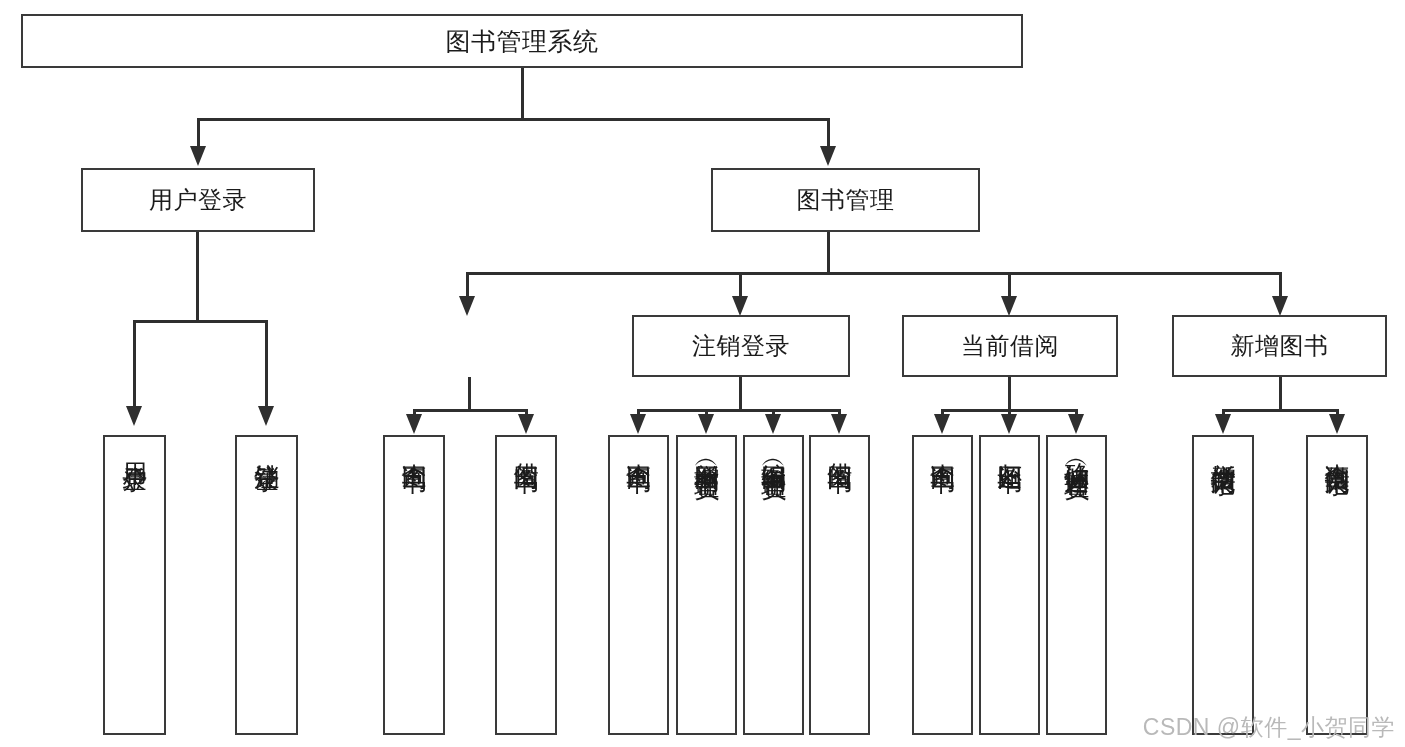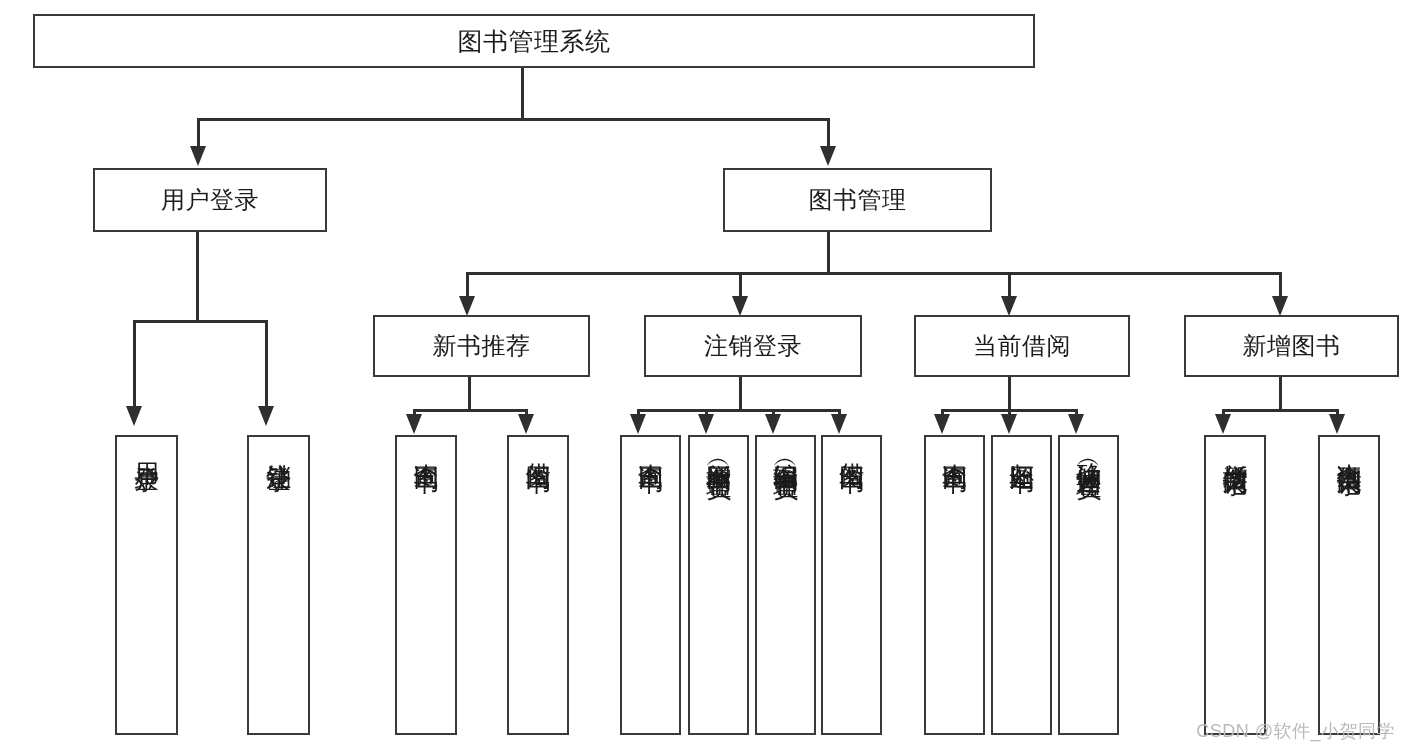--- a/index.html
+++ b/index.html
@@ -15,21 +15,20 @@
   .node{
     position:absolute;
     box-sizing:border-box;
     background:#ffffff;
     border:2.5px solid #3a3a3a;
     display:flex;
     align-items:center;
     justify-content:center;
     color:#1b1b1b;
     text-align:center;
-    margin-left:12px;
   }
   .node .lbl{
     display:block;
     line-height:1.28;
     letter-spacing:0.5px;
     white-space:nowrap;
   }
   .node.root .lbl{font-size:25px;}
   .node.lvl2 .lbl{font-size:24px;}
   .node.lvl3 .lbl{font-size:24px;}
@@ -64,21 +63,21 @@
     width:0;height:0;
     border-left:8px solid transparent;
     border-right:8px solid transparent;
     border-top:20px solid #2f2f2f;
   }
 
   
   #watermark{
     position:absolute;
     right:10px;bottom:4px;
-    font-size:18px;
+    font-size:23px;
     color:#b9b9b9;
     letter-spacing:0.5px;
     white-space:nowrap;
     pointer-events:none;
   }
 </style>
 </head>
 <body>
 
 <div id="stage">
@@ -114,23 +113,20 @@
 
   <div class="vline" style="left:466px;top:272px;width:3px;height:26px;"></div>
   <div class="arrow" style="left:459px;top:296px;"></div>
   <div class="vline" style="left:739px;top:272px;width:3px;height:26px;"></div>
   <div class="arrow" style="left:732px;top:296px;"></div>
   <div class="vline" style="left:1008px;top:272px;width:3px;height:26px;"></div>
   <div class="arrow" style="left:1001px;top:296px;"></div>
   <div class="vline" style="left:1279px;top:272px;width:3px;height:26px;"></div>
   <div class="arrow" style="left:1272px;top:296px;"></div>
 
-  <div class="node lvl3" style="left:361px;top:315px;width:217px;height:62px;">
-    <span class="lbl">新书推荐</span>
-  </div>
   <div class="node lvl3" style="left:632px;top:315px;width:218px;height:62px;">
     <span class="lbl">注销登录</span>
   </div>
   <div class="node lvl3" style="left:902px;top:315px;width:216px;height:62px;">
     <span class="lbl">当前借阅</span>
   </div>
   <div class="node lvl3" style="left:1172px;top:315px;width:215px;height:62px;">
     <span class="lbl">新增图书</span>
   </div>
 

